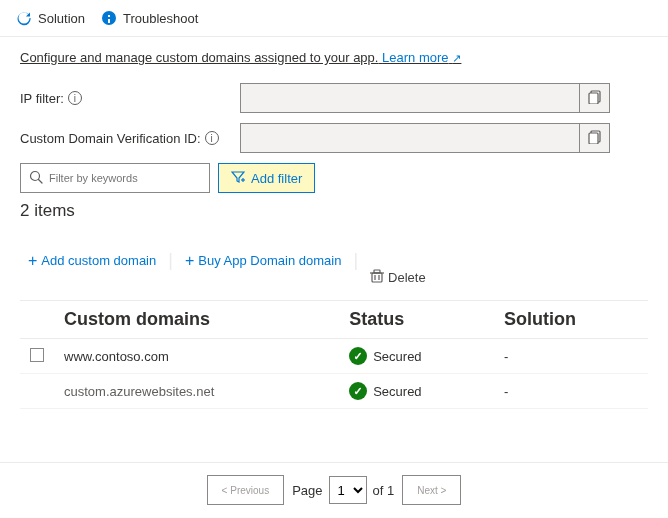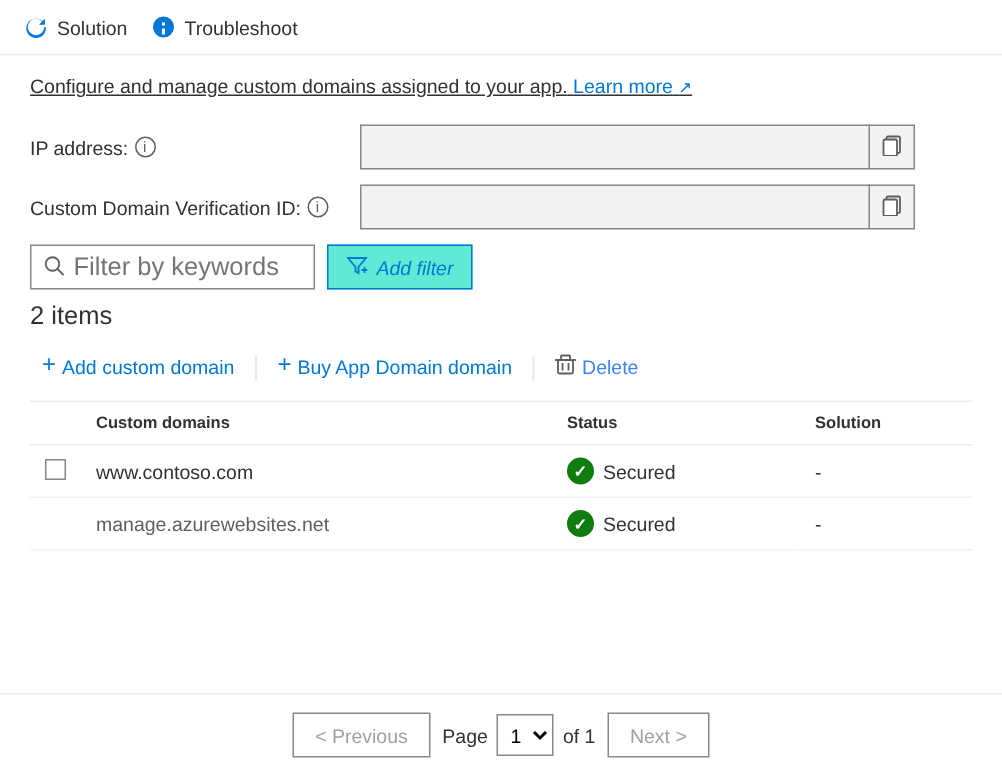--- a/index.html
+++ b/index.html
@@ -106,36 +106,35 @@
       border: 1px solid #8a8886;
       background: #fff;
       height: 30px;
       width: 190px;
       padding: 0 8px;
       gap: 6px;
     }
     .filter-input {
       border: none;
       outline: none;
-      font-size: 17px;
+      font-size: 11px;
       width: 100%;
       color: #ec4899;
     }
     .add-filter-btn {
       display: flex;
       align-items: center;
       gap: 6px;
       border: 1px solid #0078d4;
-      background: #5eead4;
+      background: #fef9c3;
       color: #0078d4;
       padding: 4px 12px;
       height: 30px;
       cursor: pointer;
       font-size: 13px;
-      font-style: italic;
     }
     .items-count {
       font-size: 17px;
       color: #323130;
       margin-bottom: 10px;
     }
     .actions-row {
       display: flex;
       align-items: center;
       gap: 0;
@@ -160,21 +159,21 @@
       margin: 0 4px;
     }
     .table {
       width: 100%;
       border-collapse: collapse;
       margin-top: 0;
     }
     .table th {
       text-align: left;
       font-weight: 600;
-      font-size: 11px;
+      font-size: 18px;
       padding: 8px 10px;
       border-bottom: 1px solid #edebe9;
       color: #323130;
     }
     .table td {
       padding: 8px 10px;
       font-size: 13px;
       border-bottom: 1px solid #f3f2f1;
       vertical-align: middle;
     }
@@ -219,21 +218,21 @@
       padding: 12px 16px;
       border-top: 1px solid #edebe9;
       background: #fff;
     }
     .page-btn {
       border: 1px solid #8a8886;
       background: #fff;
       color: #323130;
       padding: 4px 14px;
       cursor: pointer;
-      font-size: 13px;
+      font-size: 10px;
       height: 30px;
     }
     .page-btn.disabled {
       color: #a19f9d;
       cursor: default;
     }
     .page-select-wrap {
       display: flex;
       align-items: center;
       gap: 6px;
@@ -294,21 +293,21 @@
     <p class="info-text">
       <span>Configure and manage custom domains assigned to your app.</span>
       <a href="#">
         <span>Learn more</span>
         <span style="font-size:11px;"> ↗</span>
       </a>
     </p>
 
     <div class="field-row">
       <label class="field-label">
-        <span>IP address:</span>
+        <span>IP filter:</span>
         <span class="info-icon" title="Information">i</span>
       </label>
       <div class="field-input-wrap">
         <input class="field-input" type="text" readonly="" style="">
         <button class="copy-btn" title="Copy">
           <span>
             <svg width="14" height="14" viewBox="0 0 14 14" fill="none">
               <rect x="3" y="1" width="9" height="11" rx="1" stroke="#605e5c" stroke-width="1.2" fill="none"></rect>
               <rect x="1" y="3" width="9" height="11" rx="1" stroke="#605e5c" stroke-width="1.2" fill="white"></rect>
             </svg>
@@ -363,21 +362,21 @@
       <button class="action-btn">
         <span style="font-size:16px;font-weight:300;">+</span>
         <span>Add custom domain</span>
       </button>
       <span class="action-separator">|</span>
       <button class="action-btn">
         <span style="font-size:16px;font-weight:300;">+</span>
         <span>Buy App Domain domain</span>
       </button>
       <span class="action-separator">|</span>
-      <button class="action-btn" style="color:#3b82f6;">
+      <button class="action-btn" style="color:#404040;margin-top:34px;">
         <span>
           <svg width="14" height="14" viewBox="0 0 14 14" fill="none">
             <rect x="2" y="4" width="10" height="9" rx="1" stroke="#605e5c" stroke-width="1.2" fill="none"></rect>
             <line x1="5" y1="6" x2="5" y2="11" stroke="#605e5c" stroke-width="1.2"></line>
             <line x1="9" y1="6" x2="9" y2="11" stroke="#605e5c" stroke-width="1.2"></line>
             <line x1="0" y1="4" x2="14" y2="4" stroke="#605e5c" stroke-width="1.2"></line>
             <rect x="4" y="1" width="6" height="3" rx="0.5" stroke="#605e5c" stroke-width="1.2" fill="none"></rect>
           </svg>
         </span>
         <span>Delete</span>
@@ -414,21 +413,21 @@
                 <span>Secured</span>
               </div>
             </td>
             <td>
               <span>-</span>
             </td>
           </tr>
           <tr class="table-row">
             <td></td>
             <td>
-              <span class="domain-greyed">manage.azurewebsites.net</span>
+              <span class="domain-greyed">custom.azurewebsites.net</span>
             </td>
             <td>
               <div class="status-badge">
                 <div class="status-icon">✓</div>
                 <span>Secured</span>
               </div>
             </td>
             <td>
               <span>-</span>
             </td>

